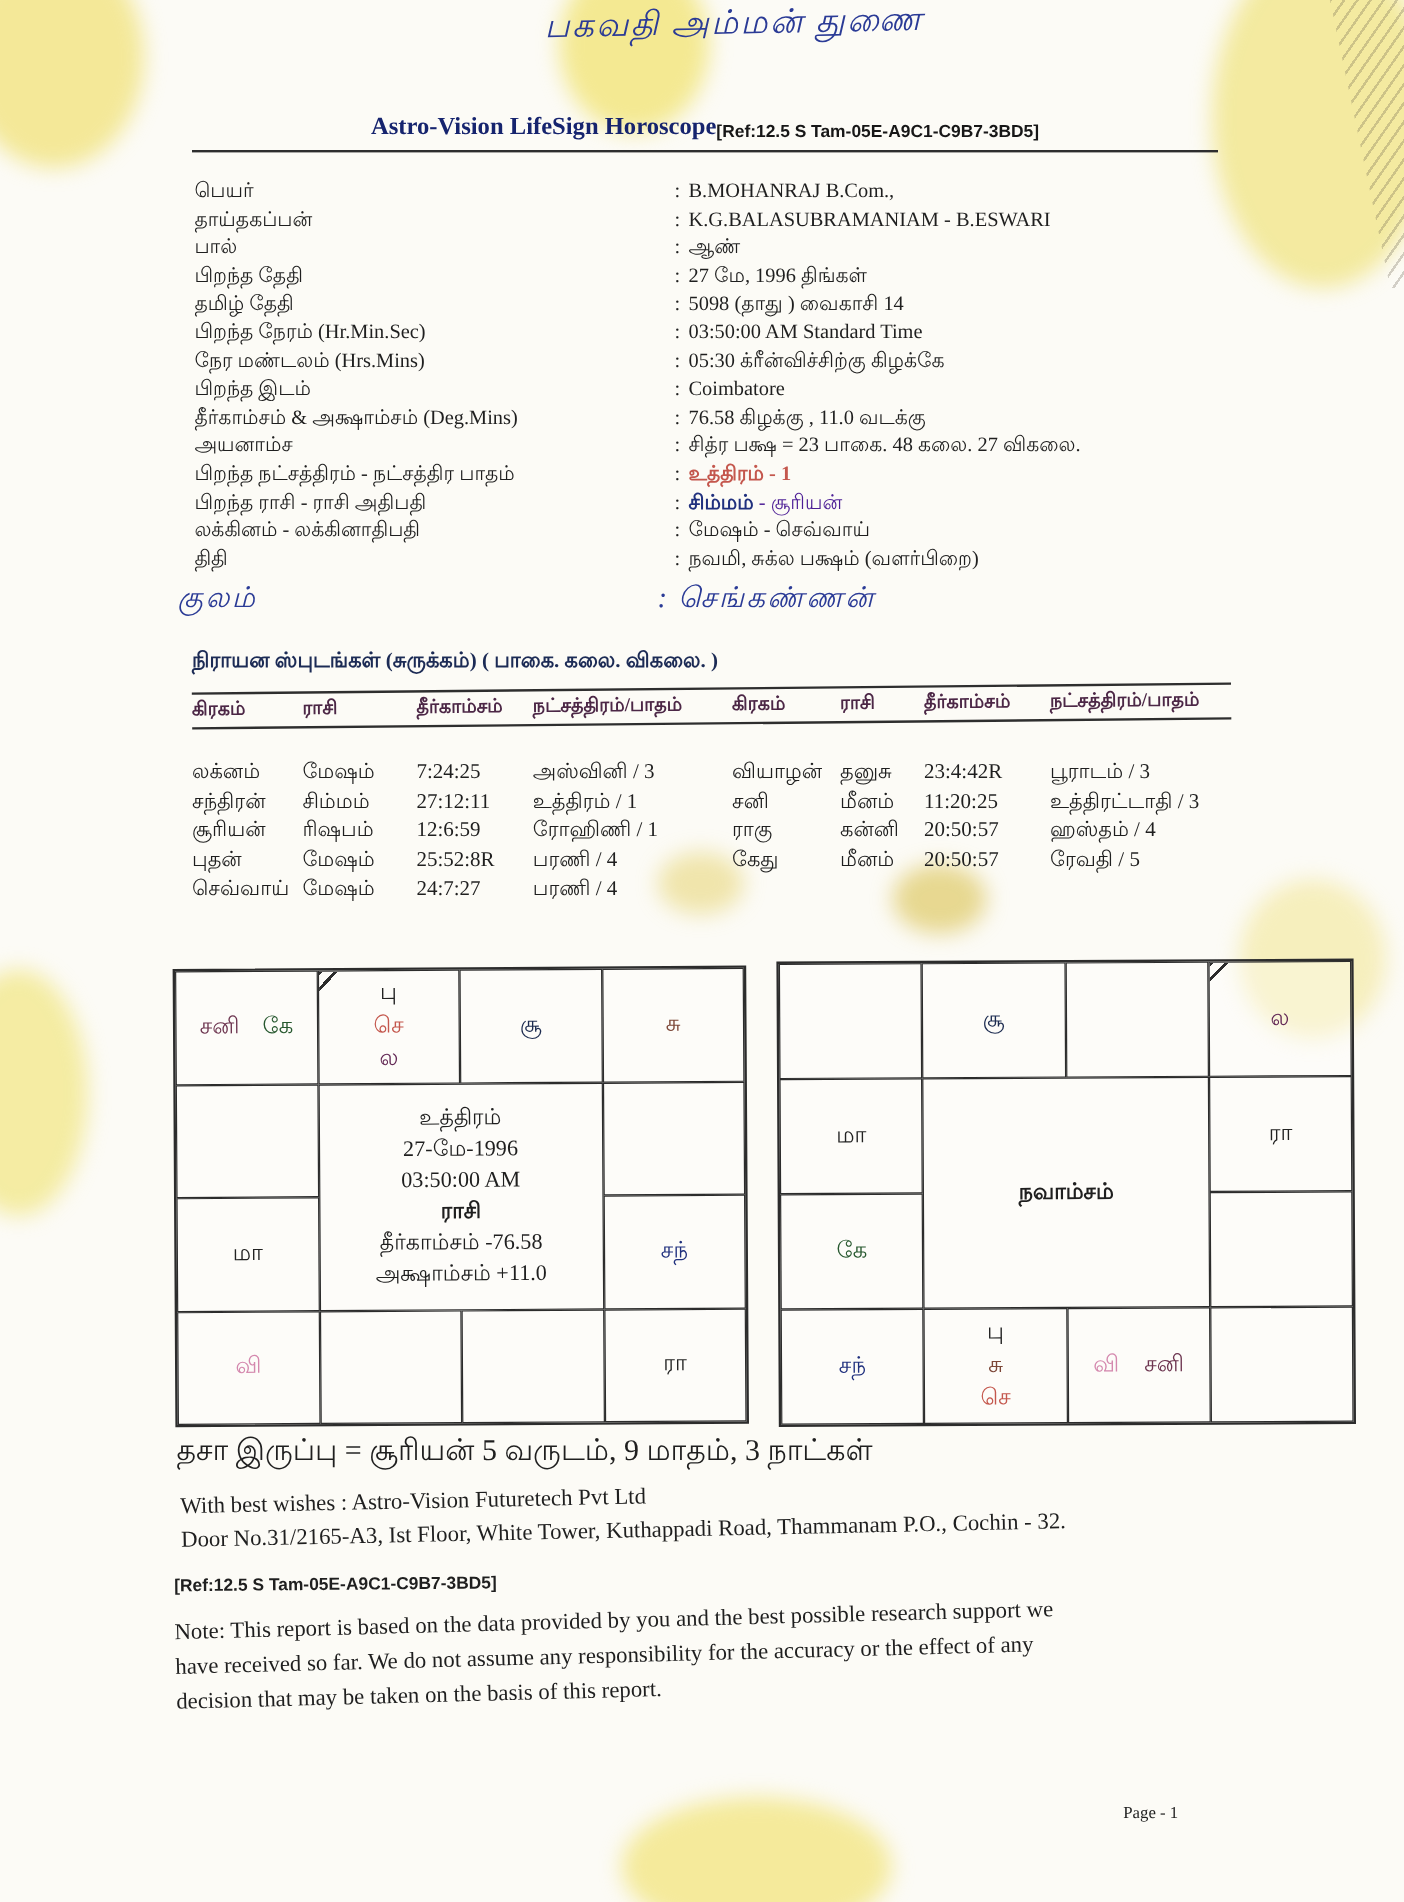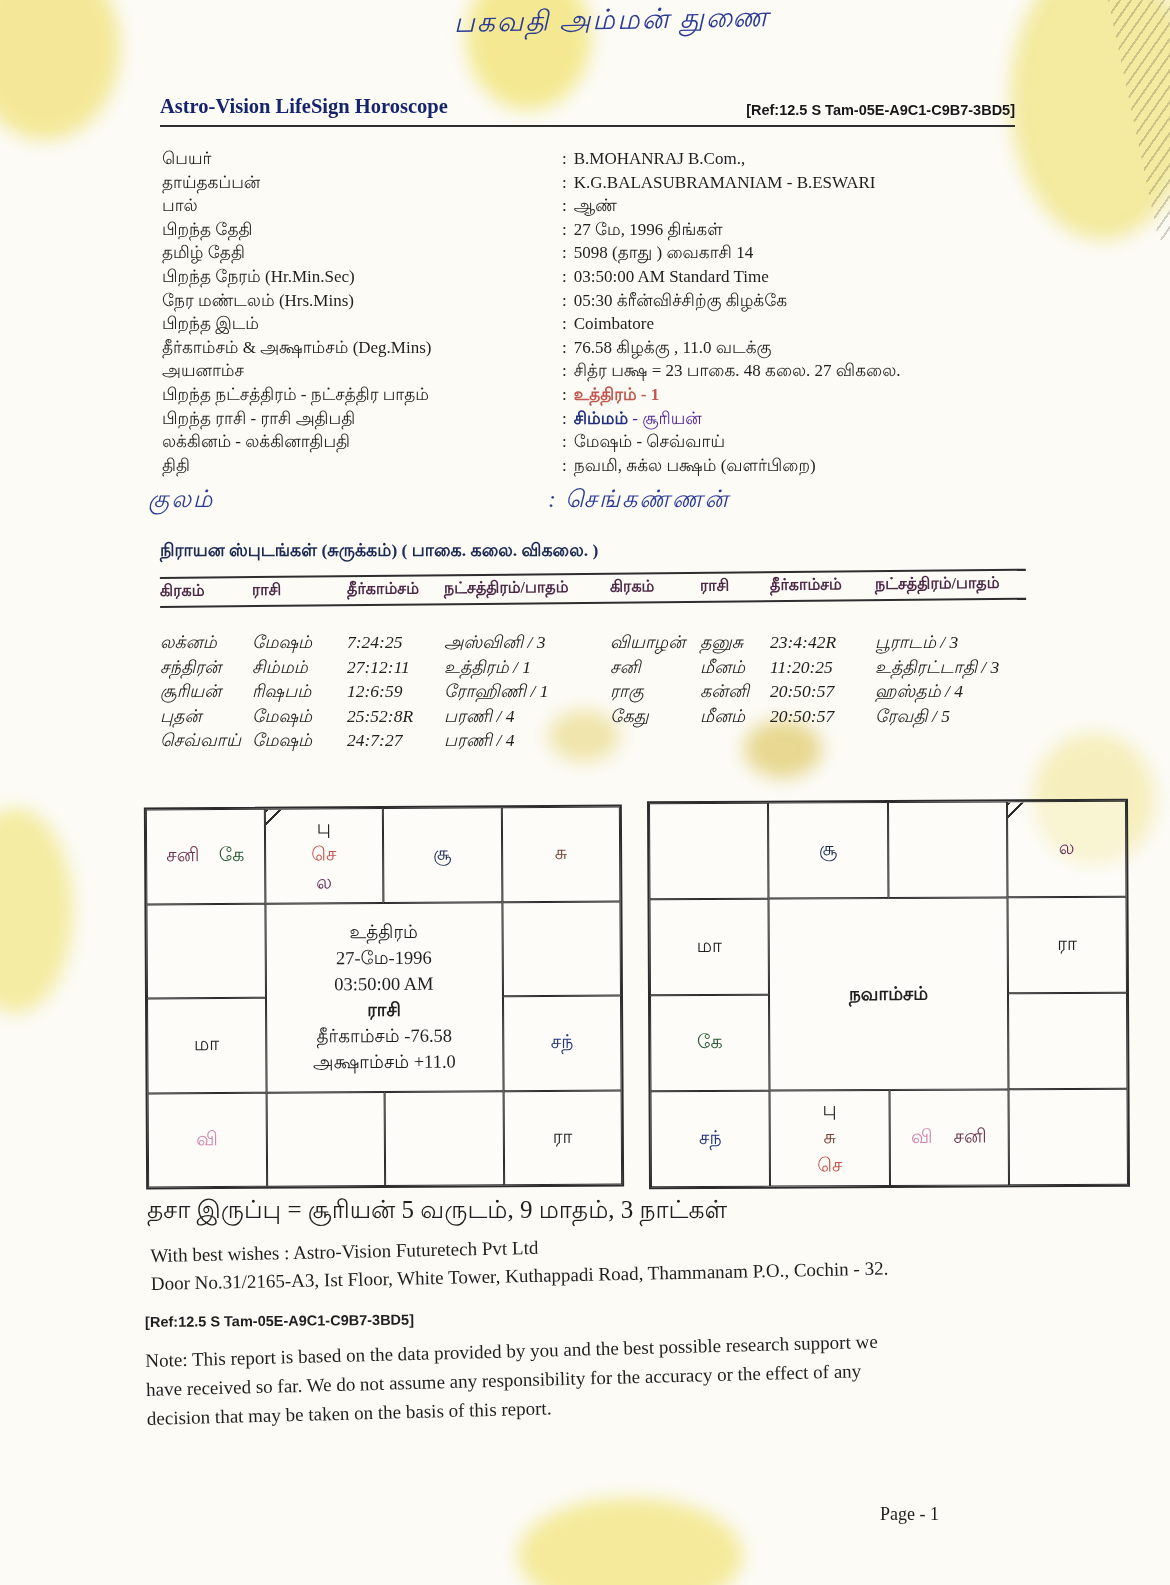--- a/index.html
+++ b/index.html
@@ -21,21 +21,21 @@
   
   .blessing {
     position:absolute; left:392px; top:4px; width:440px; text-align:center;
     font-size:28px; font-style:italic; letter-spacing:2px;
     color:var(--col-handwriting); transform:rotate(-1.1deg);
   }
 
   
   .header {
     position:absolute; left:160px; top:95px; width:855px;
-    display:flex; justify-content:space-between; align-items:flex-end;
+    display:flex; justify-content:center; align-items:flex-end;
     border-bottom:2.5px solid #2e2e2e; padding-bottom:7px;
   }
   .header-title { font-size:20.5px; font-weight:bold; color:var(--col-title_navy); }
   .header-ref { font-family:"Liberation Sans", sans-serif; font-size:14.5px; font-weight:bold; color:#171717; }
 
   
   .details { position:absolute; left:162px; top:147px; width:870px; }
   .detail-row { display:flex; font-size:17px; line-height:23.6px; }
   .detail-label { width:400px; flex:none; }
   .detail-colon { flex:none; margin-right:7px; }
@@ -46,21 +46,21 @@
   
   .section-title { position:absolute; left:160px; top:540px; font-size:17.5px; font-weight:bold; color:var(--col-section_navy); }
   .positions { position:absolute; left:160px; top:577px; width:866px; }
   .pos-header {
     display:flex; padding:3px 0 4px; font-size:16px; font-weight:bold;
     color:var(--col-table_header);
     border-top:2px solid #2e2e2e; border-bottom:2px solid #2e2e2e;
     transform:rotate(-0.55deg); transform-origin:left center;
   }
   .pos-body { margin-top:22px; font-size:17.5px; }
-  .pos-row { display:flex; line-height:24.5px;font-style:italic; }
+  .pos-row { display:flex; line-height:24.5px; }
   .cL1{width:92px;flex:none;} .cL2{width:95px;flex:none;} .cL3{width:97px;flex:none;} .cL4{width:166px;flex:none;}
   .cR1{width:90px;flex:none;} .cR2{width:70px;flex:none;} .cR3{width:105px;flex:none;} .cR4{width:151px;flex:none;}
 
   
   .chart {
     position:absolute; border:2px solid #2c2c2c;
     display:grid; grid-template-columns:repeat(4,1fr); grid-template-rows:repeat(4,1fr);
     background:rgba(255,255,255,.3);
   }
   #rasi-chart { left:145px; top:806px; width:474px; height:378px; transform:rotate(-0.35deg); }
@@ -80,21 +80,21 @@
     position:absolute; top:0; left:0; width:22px; height:22px; pointer-events:none;
     background:repeating-linear-gradient(135deg, #2c2c2c 0 2.4px, transparent 2.4px 9px);
     clip-path:polygon(0 0, 100% 0, 0 100%);
   }
 
   
   .dasa-line { position:absolute; left:147px; top:1196px; font-size:25px; }
   .wishes { position:absolute; left:150px; top:1242px; font-size:19px; line-height:28px; transform:rotate(-1.2deg); transform-origin:left top; width:900px; }
   .footer-ref { position:absolute; left:145px; top:1314px; font-family:"Liberation Sans", sans-serif; font-size:14.5px; font-weight:bold; transform:rotate(-0.5deg); transform-origin:left top; }
   .note { position:absolute; left:145px; top:1346px; width:910px; font-size:19px; line-height:29px; transform:rotate(-1.5deg); transform-origin:left top; }
-  .page-num { position:absolute; left:880px; top:1504px; font-size:18px; }
+  .page-num { position:absolute; left:936px; top:1504px; font-size:14px; }
 </style>
 </head>
 <body>
 
 <div class="page" data-interactable="false">
 
   <div class="stain" data-interactable="false" style="left:-30px; top:-45px; width:150px; height:185px; background:rgba(236,217,74,.55);"></div>
   <div class="stain" data-interactable="false" style="left:466px; top:-35px; width:125px; height:145px; background:rgba(238,221,80,.6);"></div>
   <div class="stain" data-interactable="false" style="left:1010px; top:-45px; width:185px; height:285px; background:rgba(236,217,74,.5);"></div>
   <div class="stain" data-interactable="false" style="left:-42px; top:808px; width:115px; height:205px; background:rgba(238,221,80,.5);"></div>

